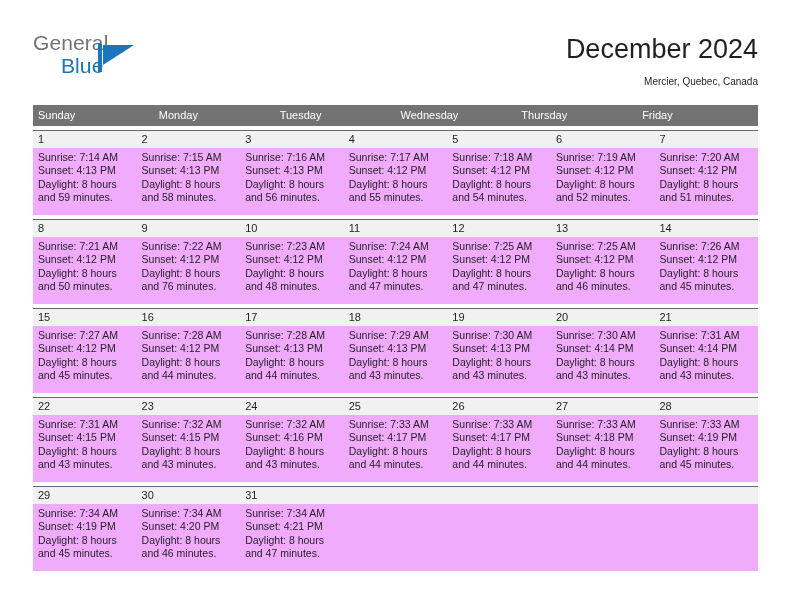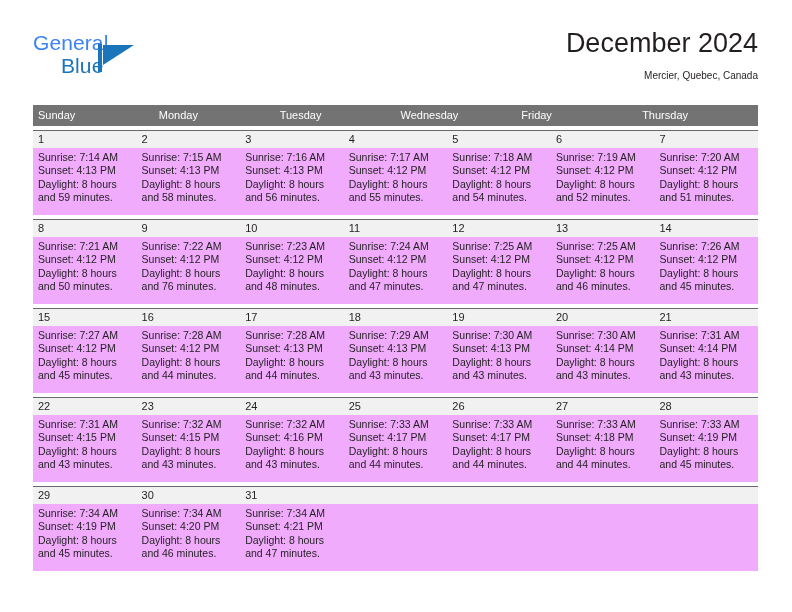--- a/index.html
+++ b/index.html
@@ -34,21 +34,21 @@
     left: 0;
     top: 4px;
     width: 230px;
     height: 62px;
   }
   .logo-general {
     position: absolute;
     left: 0;
     top: 0;
     font-size: 21px;
-    color: #3b82f6;
+    color: #737373;
     letter-spacing: 0.1px;
     line-height: 26px;
   }
   .logo-blue {
     position: absolute;
     left: 28px;
     top: 23px;
     font-size: 21px;
     color: #1b75bb;
     letter-spacing: 0.1px;
@@ -75,21 +75,21 @@
     top: 1px;
     width: 0;
     height: 0;
     border-top: 20px solid #1b75bb;
     border-right: 31px solid transparent;
   }
 
   .titleblock {
     position: absolute;
     right: 0;
-    top: 0;
+    top: 6px;
     text-align: right;
   }
   .cal-title {
     font-size: 27px;
     color: #231f20;
     line-height: 34px;
     white-space: nowrap;
   }
   .cal-subtitle {
     font-size: 10px;
@@ -185,22 +185,22 @@
 
   </div>
 
   <div class="calendar">
 
     <div class="weekhead">
       <div class="dayname">Sunday</div>
       <div class="dayname">Monday</div>
       <div class="dayname">Tuesday</div>
       <div class="dayname">Wednesday</div>
+      <div class="dayname">Thursday</div>
       <div class="dayname">Friday</div>
-      <div class="dayname">Thursday</div>
     </div>
 
     <div id="weeks-container">
         <div class="week">
           <div class="daynum-row">
             <div class="daynum">1</div>
             <div class="daynum">2</div>
             <div class="daynum">3</div>
             <div class="daynum">4</div>
             <div class="daynum">5</div>

